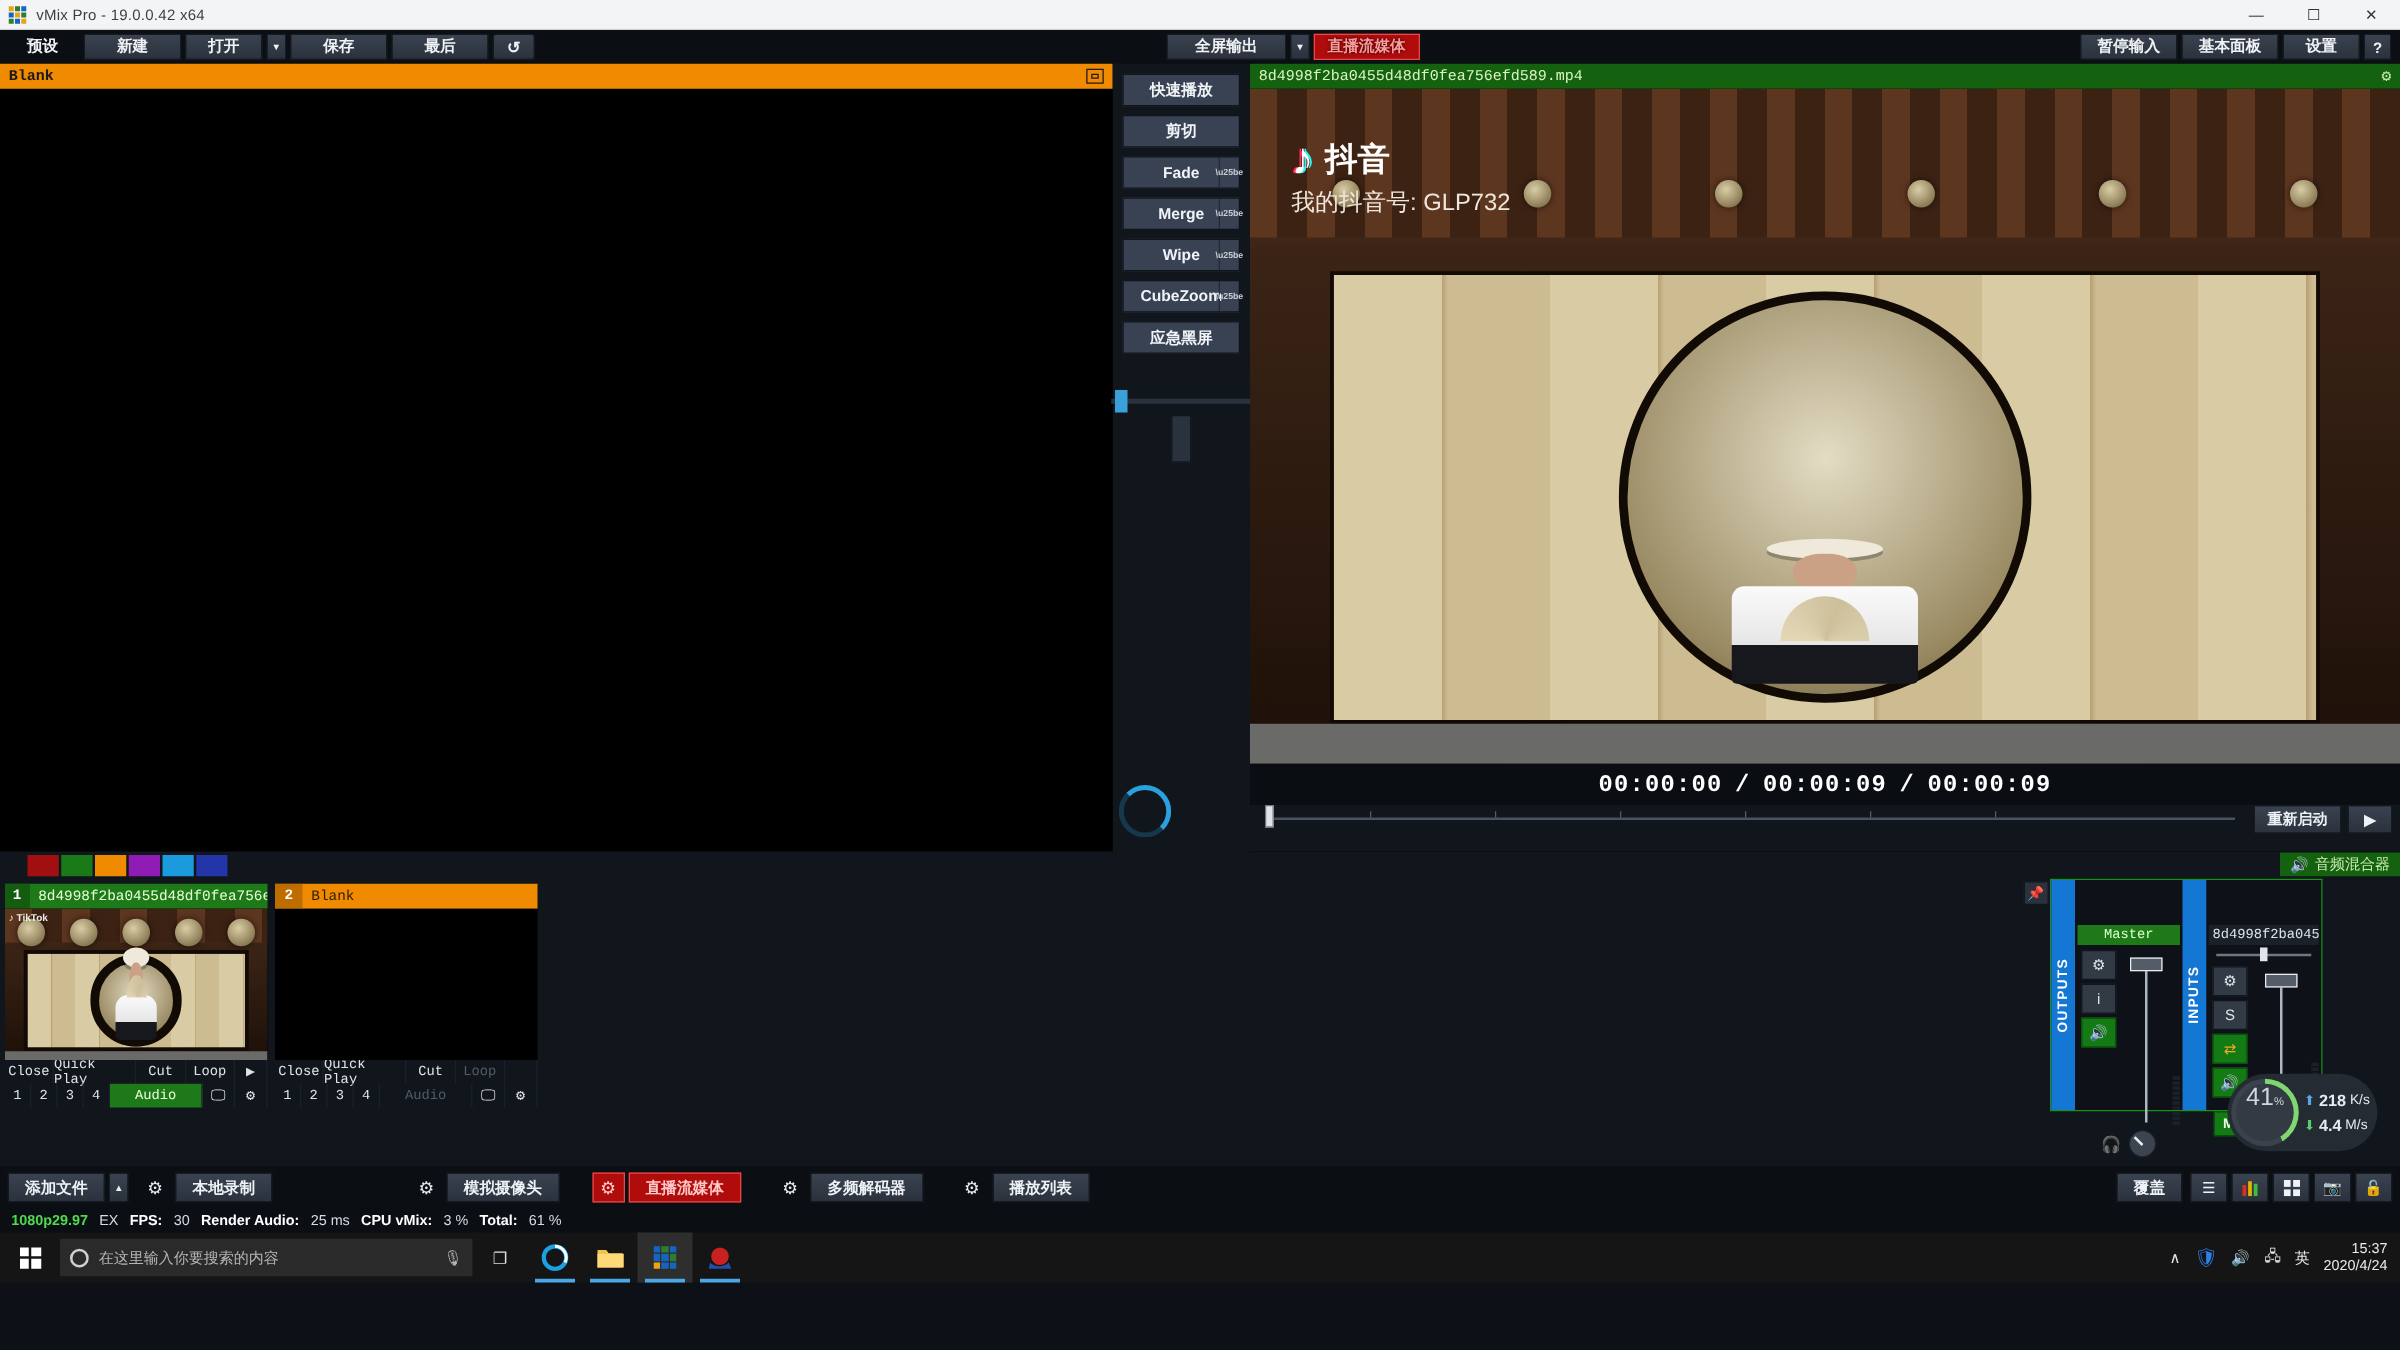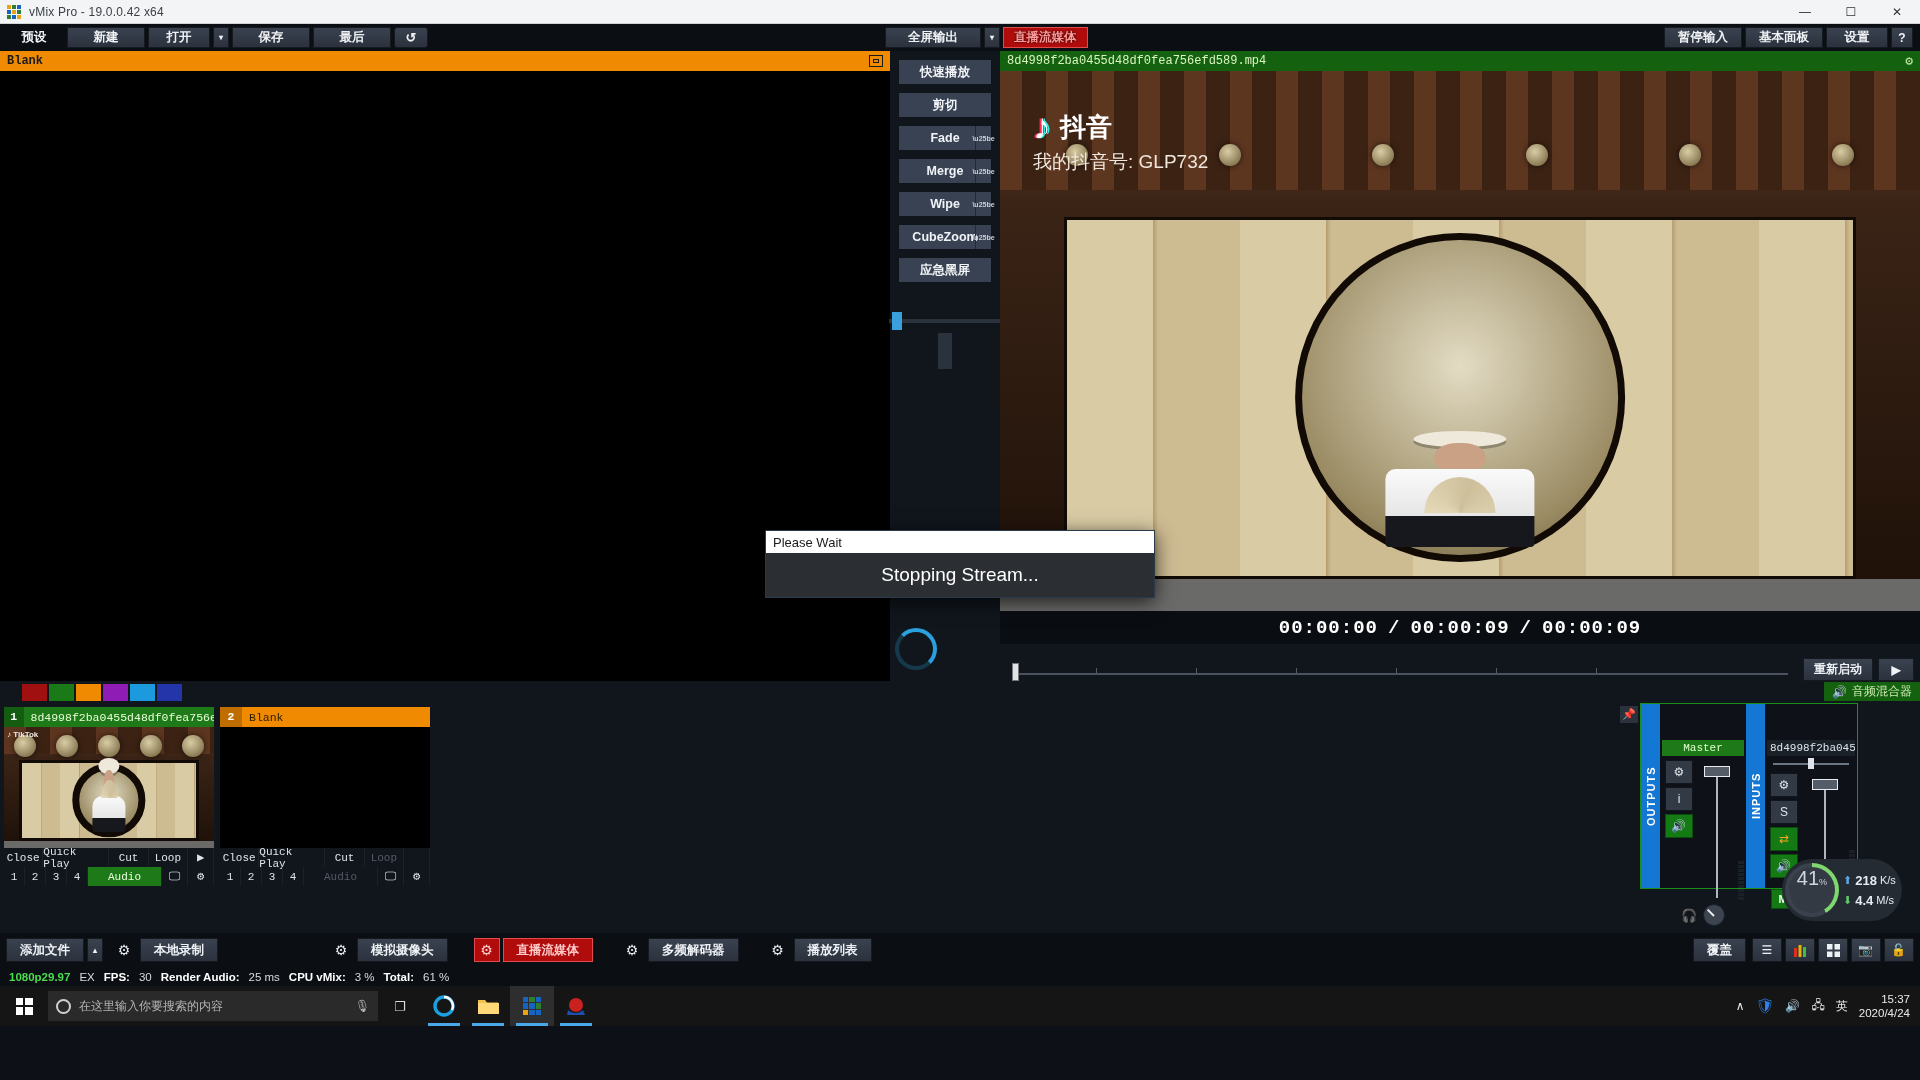--- a/index.html
+++ b/index.html
@@ -23,21 +23,21 @@
   .mbtn { height:21px; min-width:78px; padding:0 10px; margin-right:3px;
     background:linear-gradient(#3a4250,#2b323d); border:1px solid #151a21;
     color:#f0f2f5; font-size:12.5px; font-weight:bold; display:flex;
     align-items:center; justify-content:center; }
   .mbtn.plain { background:transparent; border:none; min-width:60px; }
   .mbtn.sm { min-width:16px; padding:0 4px; font-size:8px; }
   .mbtn.round { min-width:34px; border-radius:3px; font-size:13px; }
   .mbtn.red { background:#b00c0c; border-color:#e04b4b; color:#ff9a9a;
     text-shadow:0 0 2px #000; }
   #menuright { margin-left:auto; display:flex; align-items:flex-end; }
-  #menucenter { position:absolute; left:885px; display:flex; align-items:center; }
+  #menucenter { position:absolute; left:933px; display:flex; align-items:center; }
 
   
   #main { height:630px; display:flex; background:#11161d; position:relative; }
 
   
   #previewPane { width:890px; position:relative; background:#000; }
   .barhdr { height:20px; display:flex; align-items:center; padding:0 7px;
     font-size:12px; font-family:"Liberation Mono", monospace; color:#fff;
     position:relative; }
   .barhdr.orange { background:#f08a00; color:#1a1a1a; font-weight:bold; }
@@ -64,21 +64,21 @@
     background:#3aa0dc; }
   #tbarvert { width:16px; height:38px; margin-top:2px; background:#2a323e;
     border:1px solid #11161d; }
 
   
   #progPane { flex:1; position:relative; background:#000; }
   #progBody { height:540px; position:relative; overflow:hidden; }
   #timeRow { height:33px; background:#0a0d12; display:flex; align-items:center;
     justify-content:center; color:#fff; font-size:19px; font-weight:bold;
     font-family:"Liberation Mono", monospace; letter-spacing:1px; }
-  #scrubRow { height:37px; background:#11161d; display:flex; align-items:flex-end;
+  #scrubRow { height:37px; background:#11161d; display:flex; align-items:flex-start;
     padding:0 6px; }
   #scrub { flex:1; height:18px; position:relative; background:#11161d; }
   #scrub .sline { position:absolute; left:10px; right:10px; top:10px; height:2px;
     background:#4a5260; }
   #scrub .shead { position:absolute; left:6px; top:0; width:7px; height:18px;
     background:#dfe4ea; border:1px solid #777; }
   #scrub .tick { position:absolute; top:5px; width:1px; height:5px; background:#555d6b; }
   .mini { height:23px; min-width:56px; padding:0 10px; margin-left:5px;
     background:linear-gradient(#3a4250,#2b323d); border:1px solid #151a21;
     color:#eef1f5; font-size:12px; font-weight:bold; display:flex;
@@ -421,24 +421,20 @@
       <div class="mini">重新启动</div>
       <div class="mini" style="min-width:36px">▶</div>
       <div id="audioMixTag">
         <span>🔊</span>
         <span>音频混合器</span>
       </div>
     </div>
   </div>
 
   <div id="spinner"></div>
-  <div id="dialog">
-    <div class="dtitle">Please Wait</div>
-    <div class="dbody">Stopping Stream...</div>
-  </div>
 </div>
 
 <div id="colorbar">
   <span class="sw" style="background:#a01010"></span>
   <span class="sw" style="background:#1a7a18"></span>
   <span class="sw" style="background:#f08a00"></span>
   <span class="sw" style="background:#8e1cb5"></span>
   <span class="sw" style="background:#1b9bdd"></span>
   <span class="sw" style="background:#2335a8"></span>
 </div>

